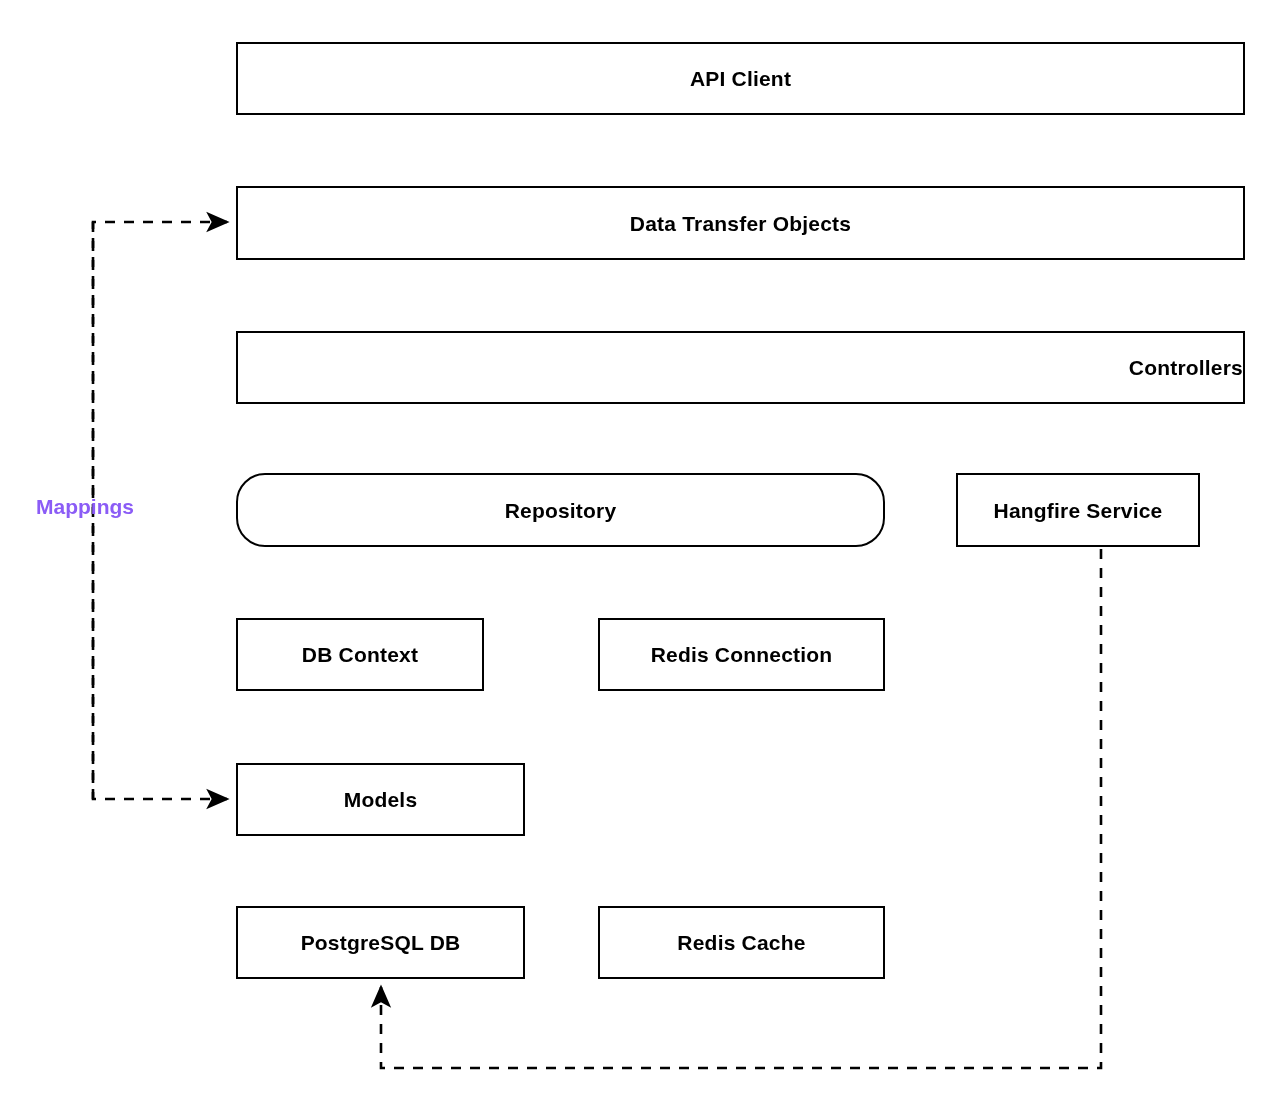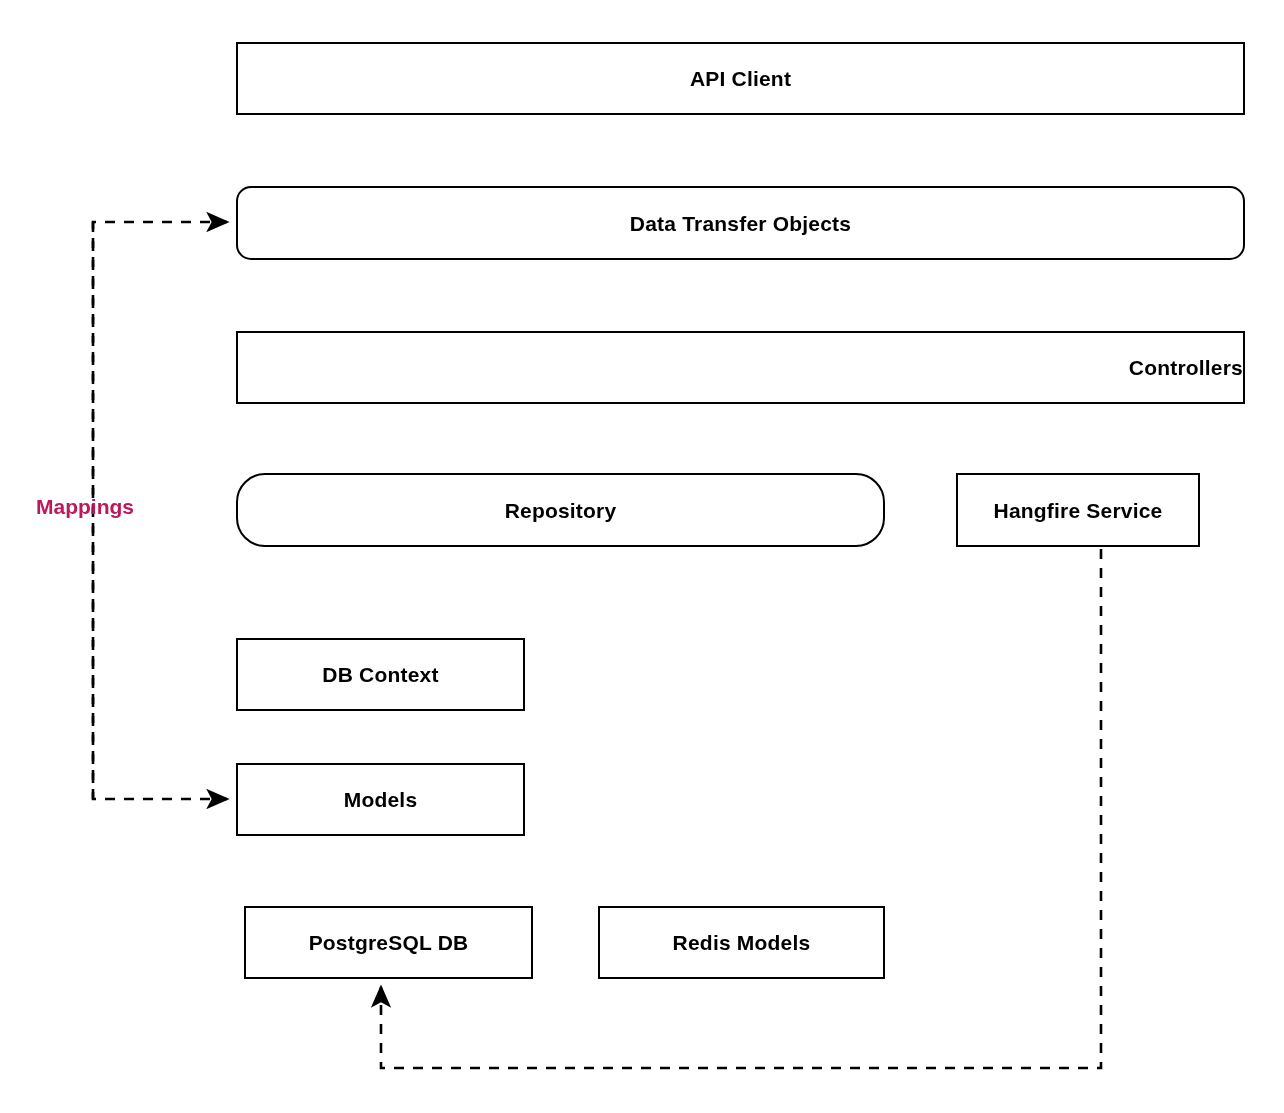--- a/index.html
+++ b/index.html
@@ -30,21 +30,21 @@
     font-weight: bold;
     color: #000000;
     letter-spacing: 0.2px;
     line-height: 1;
     white-space: nowrap;
   }
   .edge-label {
     position: absolute;
     font-size: 21px;
     font-weight: bold;
-    color: #be185d;
+    color: #8b5cf6;
     white-space: nowrap;
     line-height: 1;
   }
   svg.edges {
     position: absolute;
     left: 0;
     top: 0;
     width: 1284px;
     height: 1113px;
     overflow: visible;
@@ -66,48 +66,51 @@
 
     <polyline points="93,222 93,799 227,799" fill="none" stroke="#000000" stroke-width="2.6" stroke-dasharray="10,9" marker-end="url(#arrowhead)"></polyline>
 
     <polyline points="1101,549 1101,1068 381,1068 381,987" fill="none" stroke="#000000" stroke-width="2.6" stroke-dasharray="10,9" marker-end="url(#arrowhead)"></polyline>
   </svg>
 
   <div class="node" style="left:236px; top:42px; width:1009px; height:73px;">
     <span class="node-label">API Client</span>
   </div>
 
-  <div class="node" style="left:236px; top:186px; width:1009px; height:74px;border-radius:15px;">
+  <div class="node" style="left:236px; top:186px; width:1009px; height:74px;">
     <span class="node-label">Data Transfer Objects</span>
   </div>
 
   <div class="node" style="left:236px; top:331px; width:1009px; height:73px;justify-content:flex-end;">
     <span class="node-label">Controllers</span>
   </div>
 
   <div class="node" style="left:236px; top:473px; width:649px; height:74px;border-radius:29px;">
     <span class="node-label">Repository</span>
   </div>
 
   <div class="node" style="left:956px; top:473px; width:244px; height:74px;">
     <span class="node-label">Hangfire Service</span>
   </div>
 
-  <div class="node" style="left:236px; top:618px; width:289px; height:73px;margin-top:20px;">
+  <div class="node" style="left:236px; top:618px; width:248px; height:73px;">
     <span class="node-label">DB Context</span>
   </div>
 
+  <div class="node" style="left:598px; top:618px; width:287px; height:73px;">
+    <span class="node-label">Redis Connection</span>
+  </div>
 
   <div class="node" style="left:236px; top:763px; width:289px; height:73px;text-align:center;">
     <span class="node-label">Models</span>
   </div>
 
-  <div class="node" style="left:244px; top:906px; width:289px; height:73px;">
+  <div class="node" style="left:236px; top:906px; width:289px; height:73px;">
     <span class="node-label">PostgreSQL DB</span>
   </div>
 
   <div class="node" style="left:598px; top:906px; width:287px; height:73px;">
-    <span class="node-label">Redis Models</span>
+    <span class="node-label">Redis Cache</span>
   </div>
 
   <div class="edge-label" style="left:36px; top:496px;">Mappings</div>
 
 </div>
 
 </body></html>

